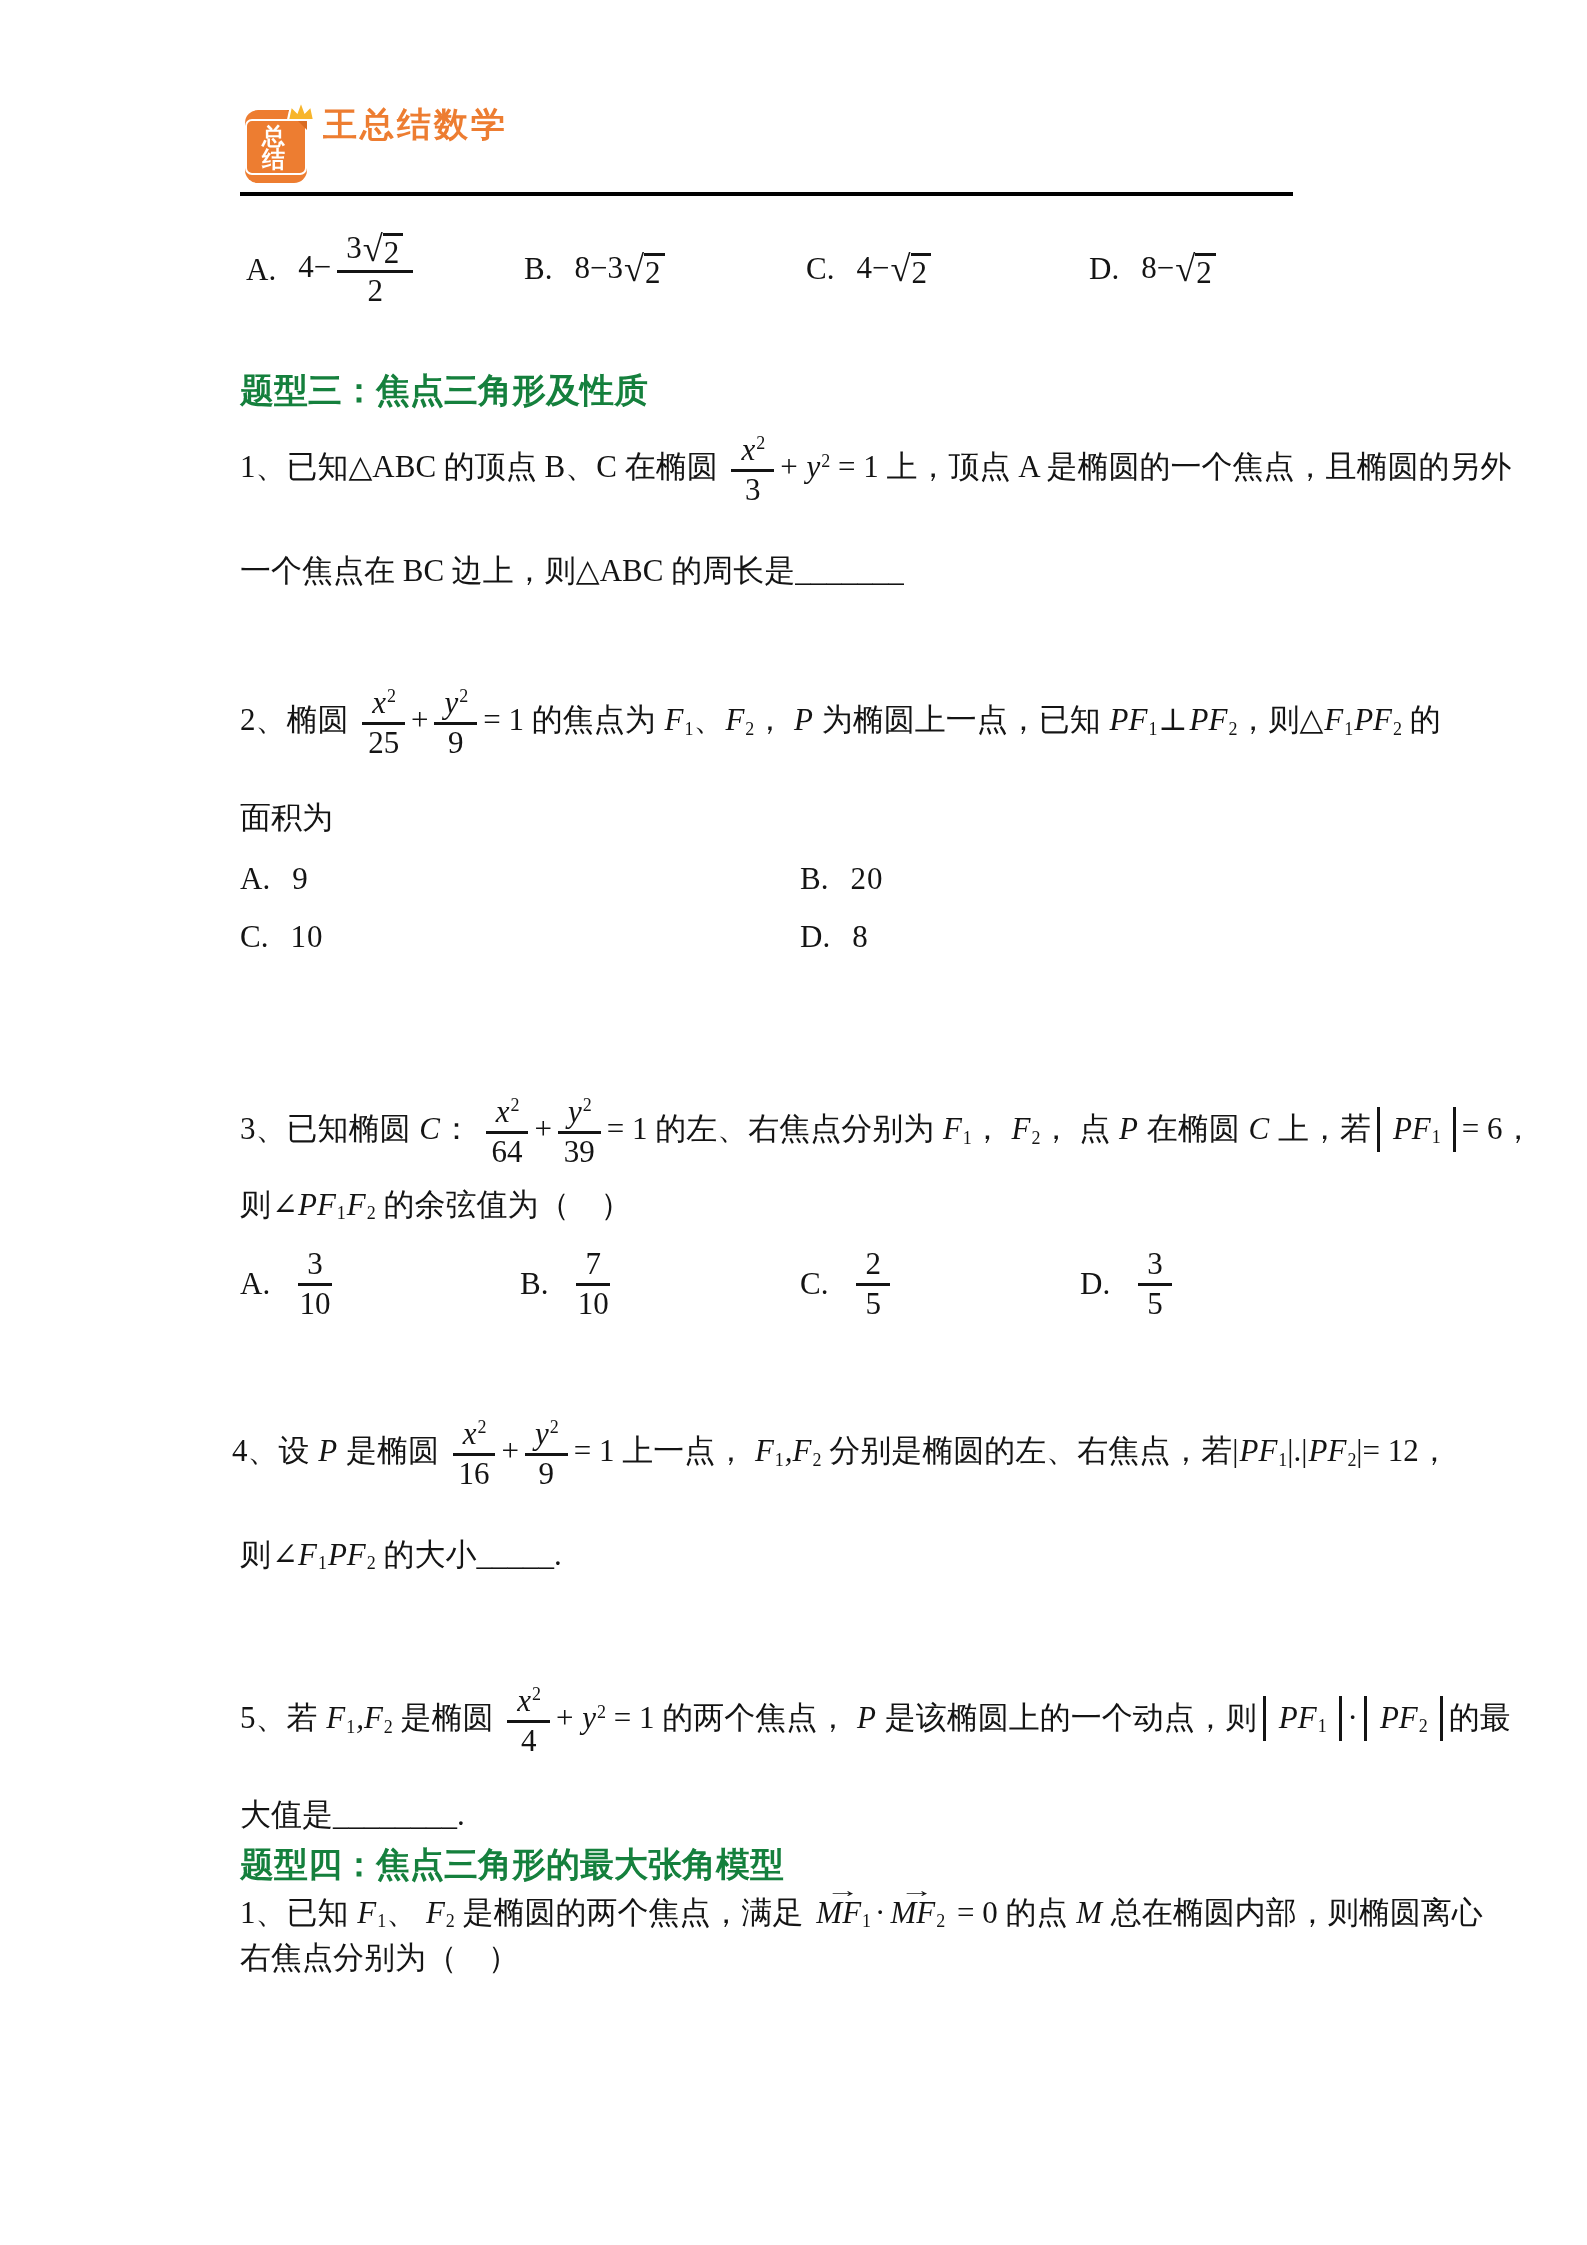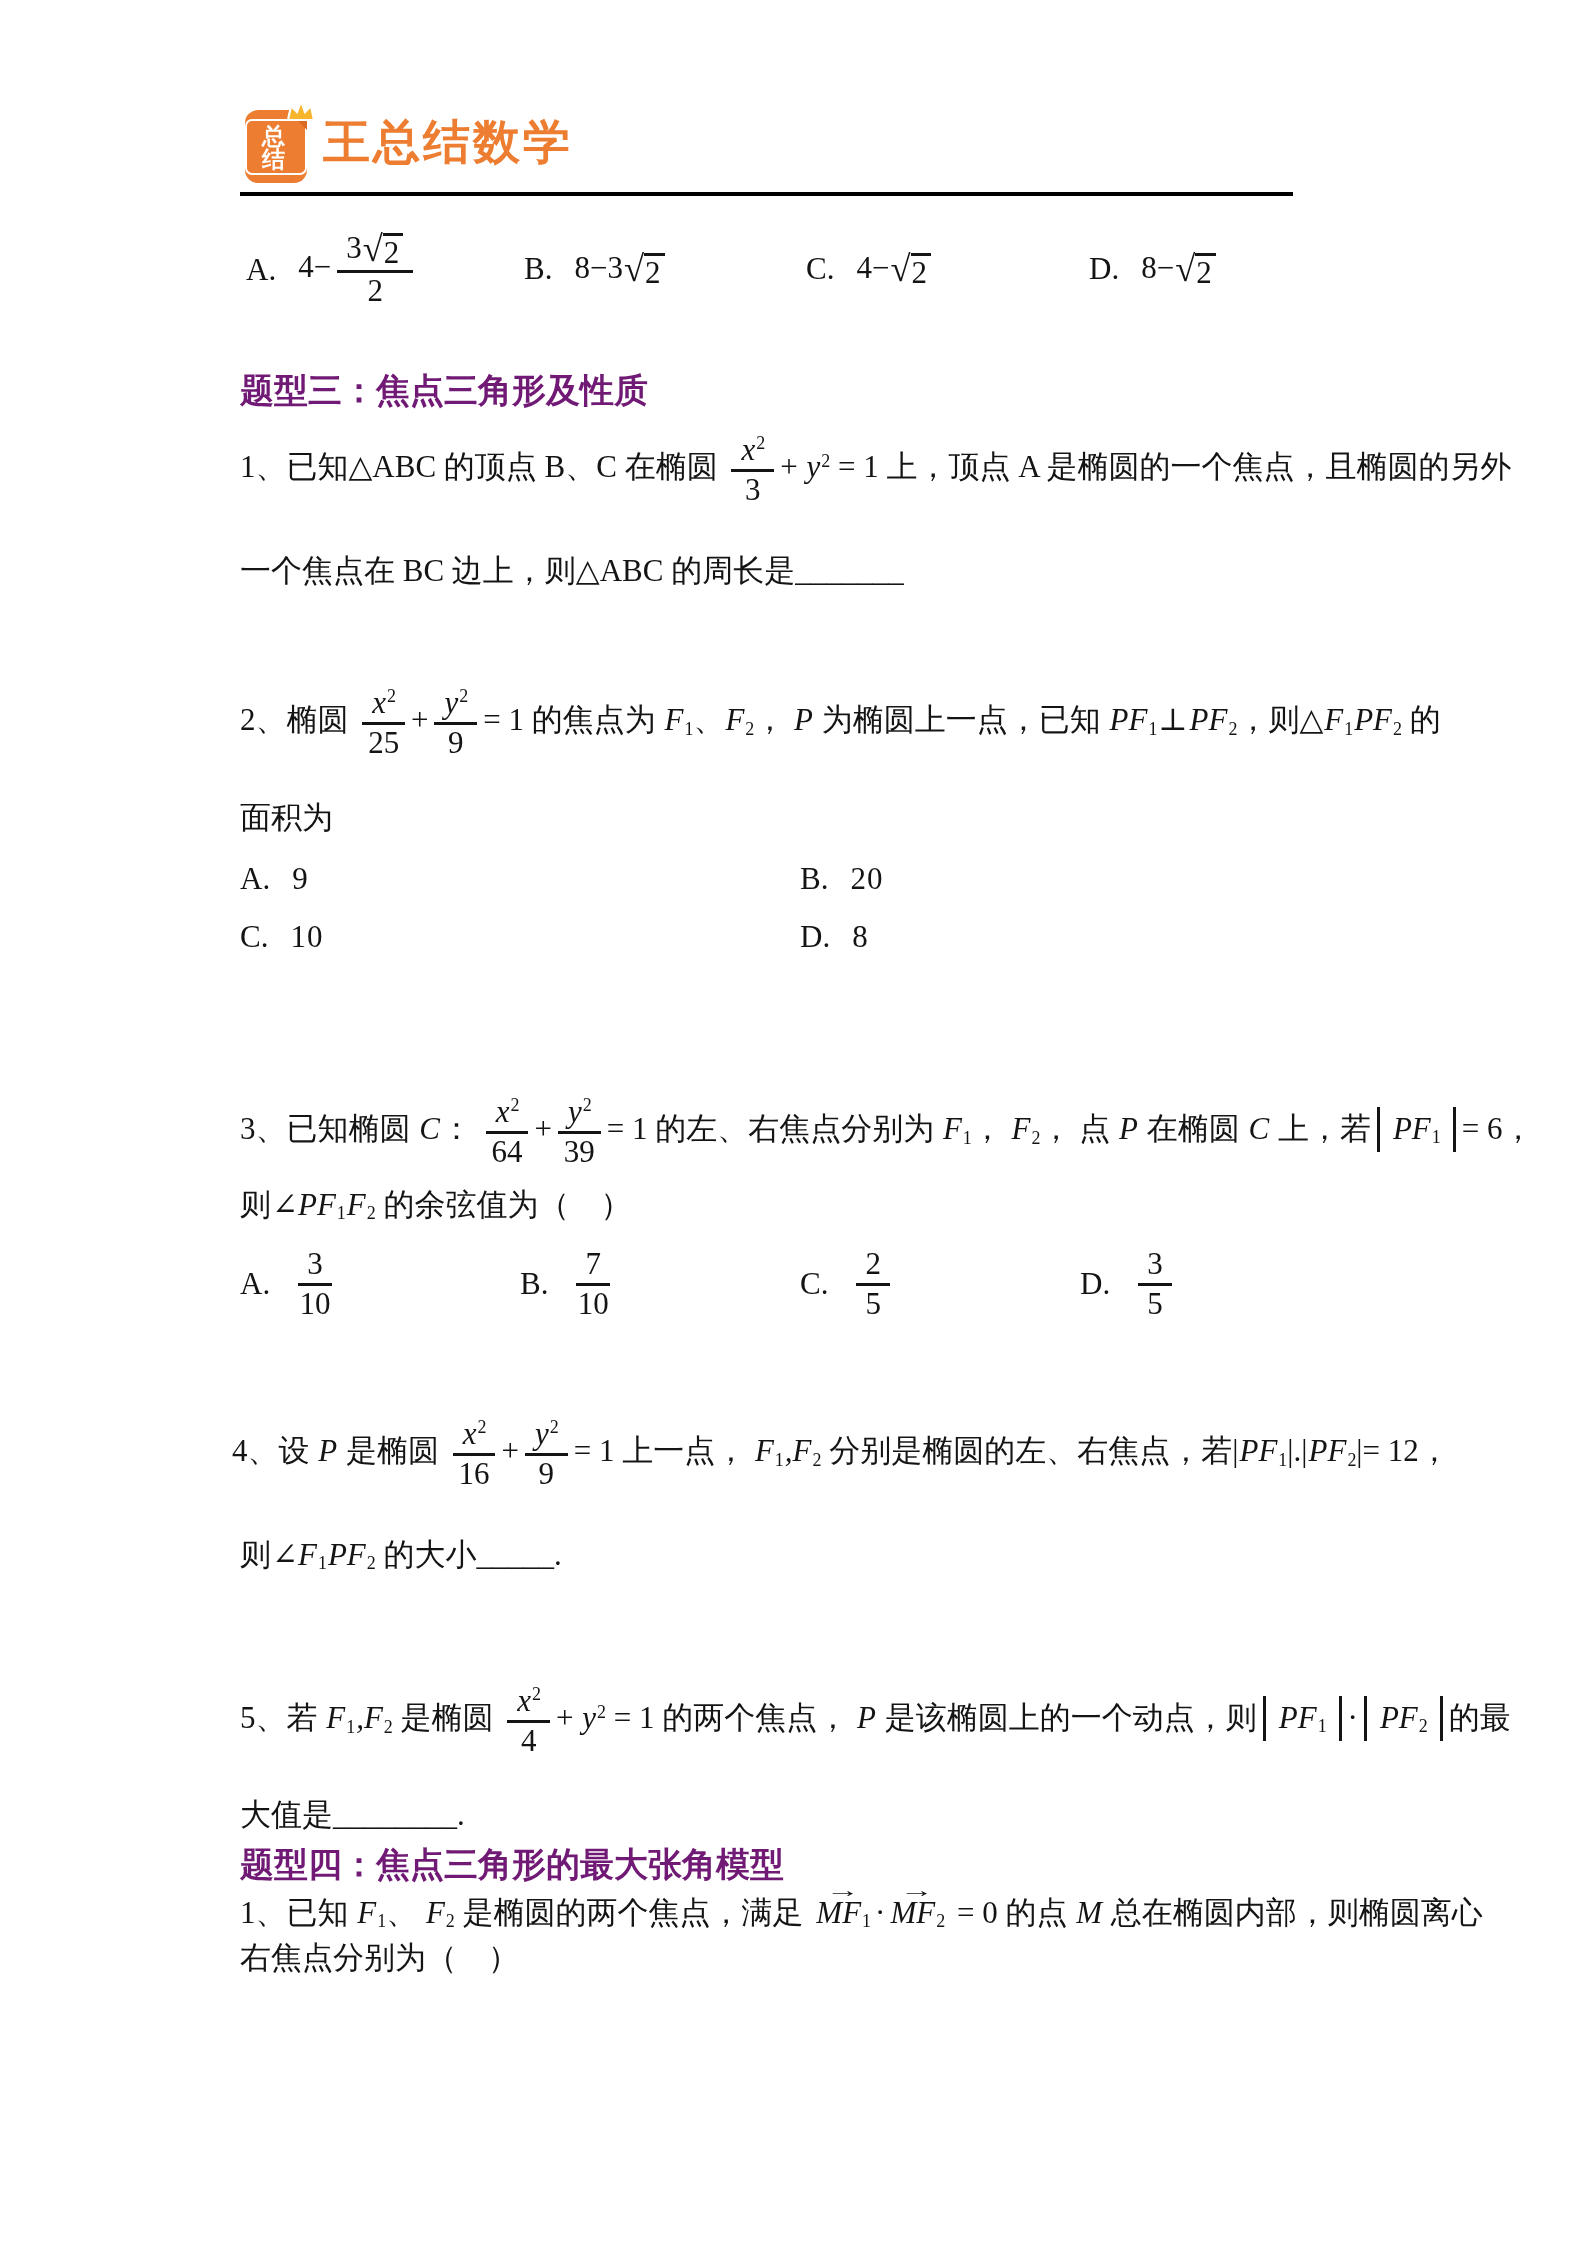--- a/index.html
+++ b/index.html
@@ -9,29 +9,29 @@
   
   .badge{position:absolute;left:245px;top:110px;width:62px;height:73px;background:#ED7D31;
          border-radius:13px;display:flex;align-items:center;justify-content:center;}
   .badge-fold{position:absolute;top:0;right:0;width:0;height:0;
               border-top:20px solid #d96b22;border-left:20px solid transparent;
               border-top-right-radius:13px;}
   .badge-inner{border:2.5px solid #fff;border-radius:7px;padding:4px 15px 2px;
                color:#fff;font-weight:700;font-size:23px;line-height:1;
                font-family:"Liberation Sans","DejaVu Sans",sans-serif;letter-spacing:1px;}
   .crown{position:absolute;top:-13px;right:-12px;}
-  .logo-name{position:absolute;left:323px;top:114px;font-size:47px;font-weight:700;color:#ED7D31;
+  .logo-name{position:absolute;left:323px;top:104px;font-size:34px;font-weight:700;color:#ED7D31;
              font-family:"Liberation Sans","DejaVu Sans",sans-serif;letter-spacing:3px;line-height:1.2;}
   .slogan{position:absolute;left:693px;top:147px;font-size:37px;line-height:1.2;color:#111;}
   .rule{position:absolute;left:240px;top:192px;width:1053px;height:4px;background:#000;}
 
   
   .line{position:absolute;display:flex;align-items:center;font-size:31px;white-space:nowrap;}
   .sec-heading{position:absolute;font-family:"Liberation Sans","DejaVu Sans",sans-serif;
-               font-weight:700;font-size:34px;color:#701a75;white-space:nowrap;}
+               font-weight:700;font-size:34px;color:#15803d;white-space:nowrap;}
   .segs{display:inline-block;white-space:nowrap;line-height:1.3;}
   .m{font-style:italic;padding:0 1px;}
   .sup{font-size:0.58em;vertical-align:0.6em;line-height:0;}
   .sub{font-size:0.58em;vertical-align:-0.25em;line-height:0;}
   .frac{display:inline-flex;flex-direction:column;align-items:center;vertical-align:middle;
         margin:0 6px;line-height:1.12;text-align:center;}
   .frac .num{display:block;border-bottom:3px solid #141414;padding:0 9px 1px;}
   .frac .den{display:block;padding-top:1px;}
   .sqrt{display:inline-flex;align-items:flex-start;vertical-align:middle;margin:0 1px;}
   .sqrt .sign{font-size:1.18em;line-height:1;transform:translateY(-2px);}

